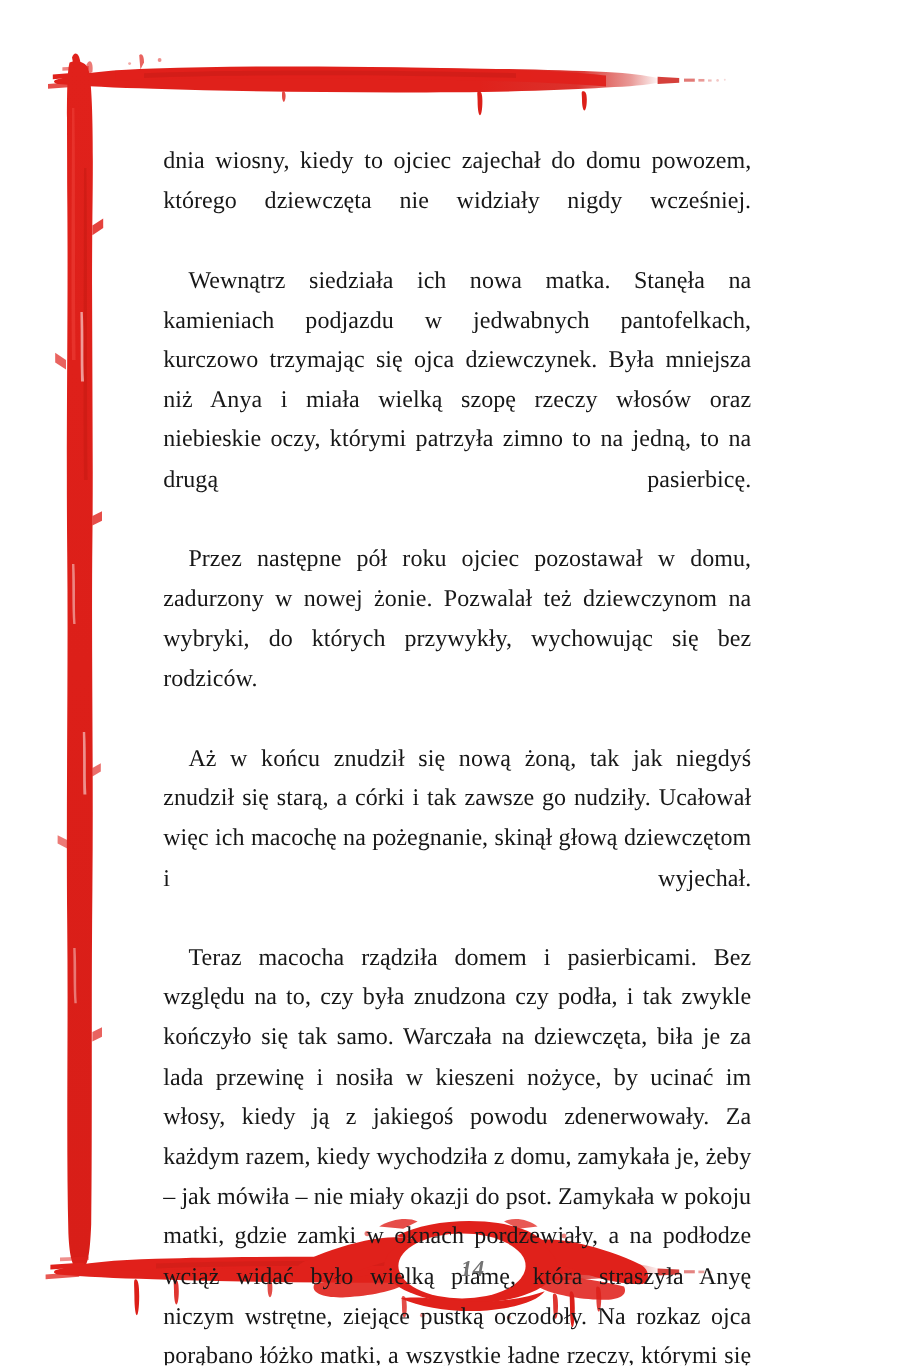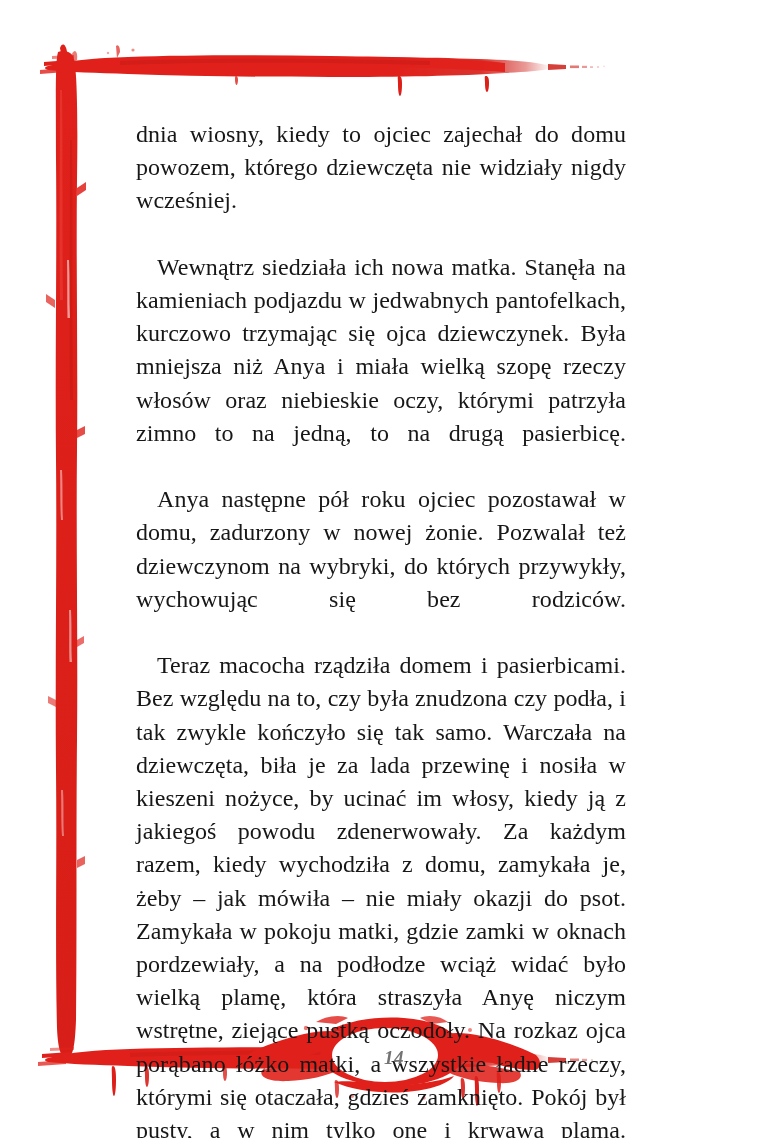--- a/index.html
+++ b/index.html
@@ -31,21 +31,21 @@
   #text-column {
     position: absolute;
     left: 136px;
     top: 118px;
     width: 490px;
   }
   .para {
     margin: 0;
     text-align: justify;
     text-justify: inter-word;
-    font-size: 24px;
+    font-size: 20px;
     line-height: 33.2px;
     color: #171717;
     hyphens: manual;
     -webkit-hyphens: manual;
     letter-spacing: 0.05px;
   }
   .para.indent {
     text-indent: 21px;
   }
   .para.first {
@@ -266,19 +266,20 @@
       <path fill="#DC1F19" opacity="0.85" d="M 498,1072 C 500,1072 501,1075 501,1082 C 501,1089 500,1093 499,1093 C 498,1093 497,1089 497,1082 C 497,1075 496,1072 498,1072 Z"></path>
       <path fill="#DC1F19" opacity="0.8" d="M 336,1080 C 338,1080 339,1083 339,1089 C 339,1095 338,1098 337,1098 C 336,1098 335,1095 335,1089 C 335,1083 334,1080 336,1080 Z"></path>
 
       <ellipse cx="385" cy="1055" rx="53" ry="27" fill="#FFFFFF"></ellipse>
     </g>
   </svg>
 
   <div id="text-column">
     <p class="para first">dnia wiosny, kiedy to ojciec zajechał do domu powozem, którego dziewczęta nie widziały nigdy wcześniej.</p>
     <p class="para indent">Wewnątrz siedziała ich nowa matka. Stanęła na kamieniach podjazdu w jedwabnych pantofelkach, kurczowo trzymając się ojca dziewczynek. Była mniejsza niż Anya i miała wielką szopę rzeczy włosów oraz niebieskie oczy, którymi patrzyła zimno to na jedną, to na drugą pasierbicę.</p>
-    <p class="para indent">Anya następne pół roku ojciec pozostawał w domu, zadurzony w nowej żonie. Pozwalał też dziewczynom na wybryki, do których przywykły, wychowując się bez rodziców.</p>
+    <p class="para indent">Przez następne pół roku ojciec pozostawał w domu, zadurzony w nowej żonie. Pozwalał też dziewczynom na wybryki, do których przywykły, wychowując się bez rodziców.</p>
+    <p class="para indent">Aż w końcu znudził się nową żoną, tak jak niegdyś znudził się starą, a córki i tak zawsze go nudziły. Ucałował więc ich macochę na pożegnanie, skinął głową dziewczętom i wyjechał.</p>
     <p class="para indent">Teraz macocha rządziła domem i pasierbicami. Bez względu na to, czy była znudzona czy podła, i tak zwykle kończyło się tak samo. Warczała na dziewczęta, biła je za lada przewinę i nosiła w kieszeni nożyce, by ucinać im włosy, kiedy ją z jakiegoś powodu zdenerwowały. Za każdym razem, kiedy wychodziła z domu, zamykała je, żeby – jak mówiła – nie miały okazji do psot. Zamykała w pokoju matki, gdzie zamki w oknach pordzewiały, a na podłodze wciąż widać było wielką plamę, która straszyła Anyę niczym wstrętne, ziejące pustką oczodoły. Na rozkaz ojca porąbano łóżko matki, a wszystkie ładne rzeczy, którymi się otaczała, gdzieś zamknięto. Pokój był pusty, a w nim tylko one i krwawa plama.</p>
   </div>
 
   <div id="page-number-label">14</div>
 
 </div>
 
 </body></html>

